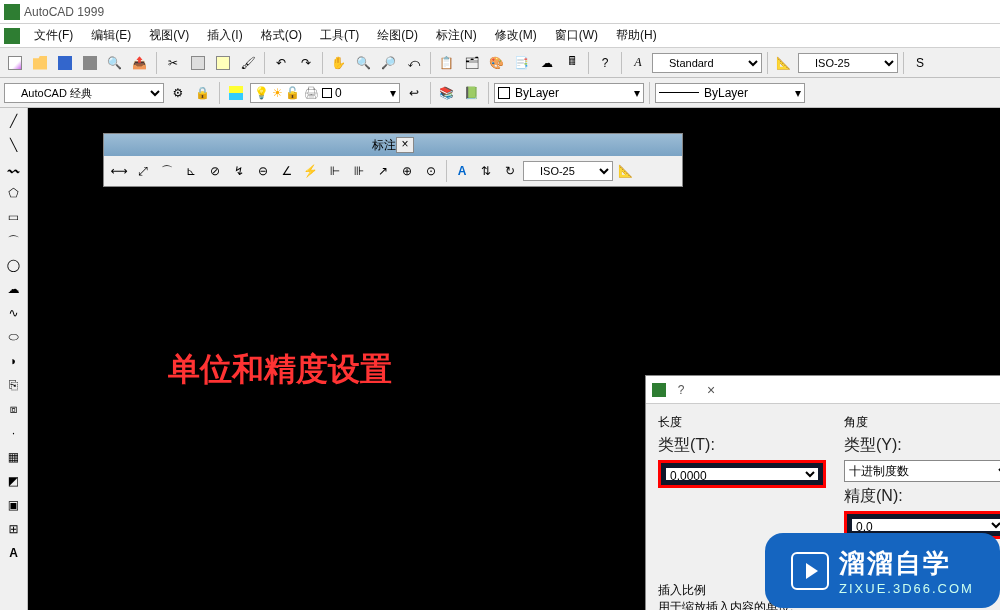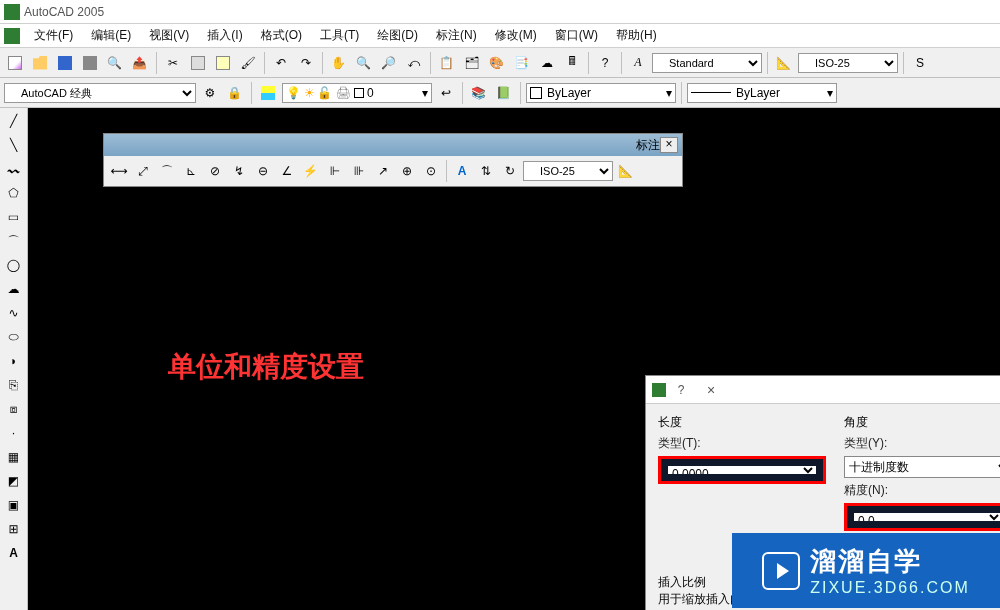--- a/index.html
+++ b/index.html
@@ -26,58 +26,58 @@
 .g-copy { background:#ddd;border:1px solid #888;}
 .g-paste { background:#ffb;border:1px solid #888;}
 .g-layer { background: linear-gradient(#ff3,#ff3 50%,#3cf 50%);}
 
 .workspace { display: flex; height: 505px; }
 .left-rail { width: 28px; background: #f0f0f0; border-right: 1px solid #c0c0c0; display: flex; flex-direction: column; padding: 2px 0; gap: 2px; align-items: center;}
 .left-rail .tb-btn { width: 24px; height: 22px; }
 .canvas-area { flex: 1; background: #000; position: relative; }
 
 .floating-toolbar { position: absolute; top: 25px; left: 75px; width: 580px; background: #f0f0f0; border: 1px solid #888; box-shadow: 2px 2px 6px rgba(0,0,0,.3); }
-.ft-title { height: 22px; background: linear-gradient(#9dbdd6,#7aa3c4); color: #000; display: flex; align-items: center; justify-content: flex-end; padding: 0 4px; font-size: 12px; }
+.ft-title { height: 22px; background: linear-gradient(#9dbdd6,#7aa3c4); color: #000; display: flex; align-items: center; justify-content: center; padding: 0 4px; font-size: 12px; }
 .ft-close { width: 18px; height: 16px; background: #eee; border: 1px solid #888; text-align: center; line-height: 13px; cursor: pointer; }
 .ft-body { padding: 4px; display: flex; align-items: center; gap: 2px; }
 
-.red-text { position: absolute; top: 240px; left: 140px; color: #ff3333; font-size: 28px; font-weight: bold; font-family: SimSun, serif; }
+.red-text { position: absolute; top: 240px; left: 140px; color: #ff3333; font-size: 32px; font-weight: bold; font-family: SimSun, serif; }
 
 .dialog { position: absolute; top: 267px; left: 617px; width: 380px; background: #f0f0f0; border: 1px solid #888; box-shadow: 2px 2px 10px rgba(0,0,0,.4); }
 .dlg-title { height: 28px; background: #fff; border-bottom: 1px solid #ccc; display: flex; align-items: center; padding: 0 6px; gap: 5px; }
 .dlg-title-text { flex: 1; color: #333; }
 .dlg-help { width: 20px; text-align: center; color: #555; cursor: pointer; }
 .dlg-close { width: 30px; text-align: center; color: #555; cursor: pointer; font-size: 14px; }
 .dlg-body { padding: 10px 12px; display: flex; flex-direction: column; gap: 10px; }
 .dlg-row { display: flex; gap: 18px; }
 .dlg-col { flex: 1; display: flex; flex-direction: column; gap: 4px; }
 .dlg-col .hdr { font-weight: normal; color: #000; }
-.dlg-col label { color: #222; font-size: 12px; }
+.dlg-col label { color: #222; font-size: 16px; }
 .dlg-col select { width: 100%; height: 22px; border: 1px solid #888; background: #fff; font-size: 12px; }
 .red-box { border: 3px solid #ff0000; padding: 0; }
 .red-box-inner { display:flex; align-items:center; }
-.red-box-inner select { border: 7px solid #0f172a; height: 22px; background: #fff; flex:1; font-size:12px;}
+.red-box-inner select { border: 5px solid #0f172a; height: 22px; background: #fff; flex:1; font-size:12px;}
 .chk { display: flex; align-items: center; gap: 4px; margin-top: 6px; }
 .chk input { width: 13px; height: 13px; }
 .dlg-section { margin-top: 6px; }
 
-.watermark { position: absolute; bottom: 5px; right: 0; width: 268px; height: 75px; background: #1565c0; color: #fff; display: flex; align-items: center; justify-content: center; gap: 10px; }
+.watermark { position: absolute; bottom: 5px; right: 0; width: 235px; height: 75px; background: #1565c0; color: #fff; display: flex; align-items: center; justify-content: center; gap: 10px; border-radius: 18px; }
 .wm-icon { width: 38px; height: 38px; border: 2px solid #fff; border-radius: 6px; display: flex; align-items: center; justify-content: center;}
 .wm-tri { width: 0; height: 0; border-left: 12px solid #fff; border-top: 8px solid transparent; border-bottom: 8px solid transparent; margin-left:3px;}
 .wm-text { display: flex; flex-direction: column; }
 .wm-main { font-size: 26px; font-weight: bold; letter-spacing: 2px;}
-.wm-sub { font-size: 16px; letter-spacing: 2px; color:#cfe;}
+.wm-sub { font-size: 13px; letter-spacing: 2px; color:#cfe;}
 .sel-wrap { display:flex; align-items:center; }
 </style>
 </head>
 <body>
 
 <div class="titlebar">
   <span class="app-icon"></span>
-  <span class="title-text">AutoCAD 2005</span>
+  <span class="title-text">AutoCAD 1999</span>
 </div>
 
 <div class="menubar">
   <span class="menu-icon"></span>
   <span class="item">文件(F)</span>
   <span class="item">编辑(E)</span>
   <span class="item">视图(V)</span>
   <span class="item">插入(I)</span>
   <span class="item">格式(O)</span>
   <span class="item">工具(T)</span>
@@ -137,21 +137,21 @@
   <div class="tb-sep"></div>
   <button class="tb-btn">📐</button>
   <select class="tb-select" style="width:100px">
     <option>ISO-25</option>
   </select>
   <div class="tb-sep"></div>
   <button class="tb-btn">S</button>
 </div>
 
 <div class="toolbar-row">
-  <select class="tb-select" style="width:192px">
+  <select class="tb-select" style="width:160px">
     <option>AutoCAD 经典</option>
   </select>
   <button class="tb-btn">⚙</button>
   <button class="tb-btn">🔒</button>
   <div class="tb-sep"></div>
   <button class="tb-btn">
       <span class="glyph g-layer"></span>
     </button>
   <div class="sel-wrap" style="border:1px solid #999;background:#fff;height:20px;width:150px;padding:0 3px;gap:3px;display:flex;align-items:center">
     <span style="color:#fa0">💡</span>

